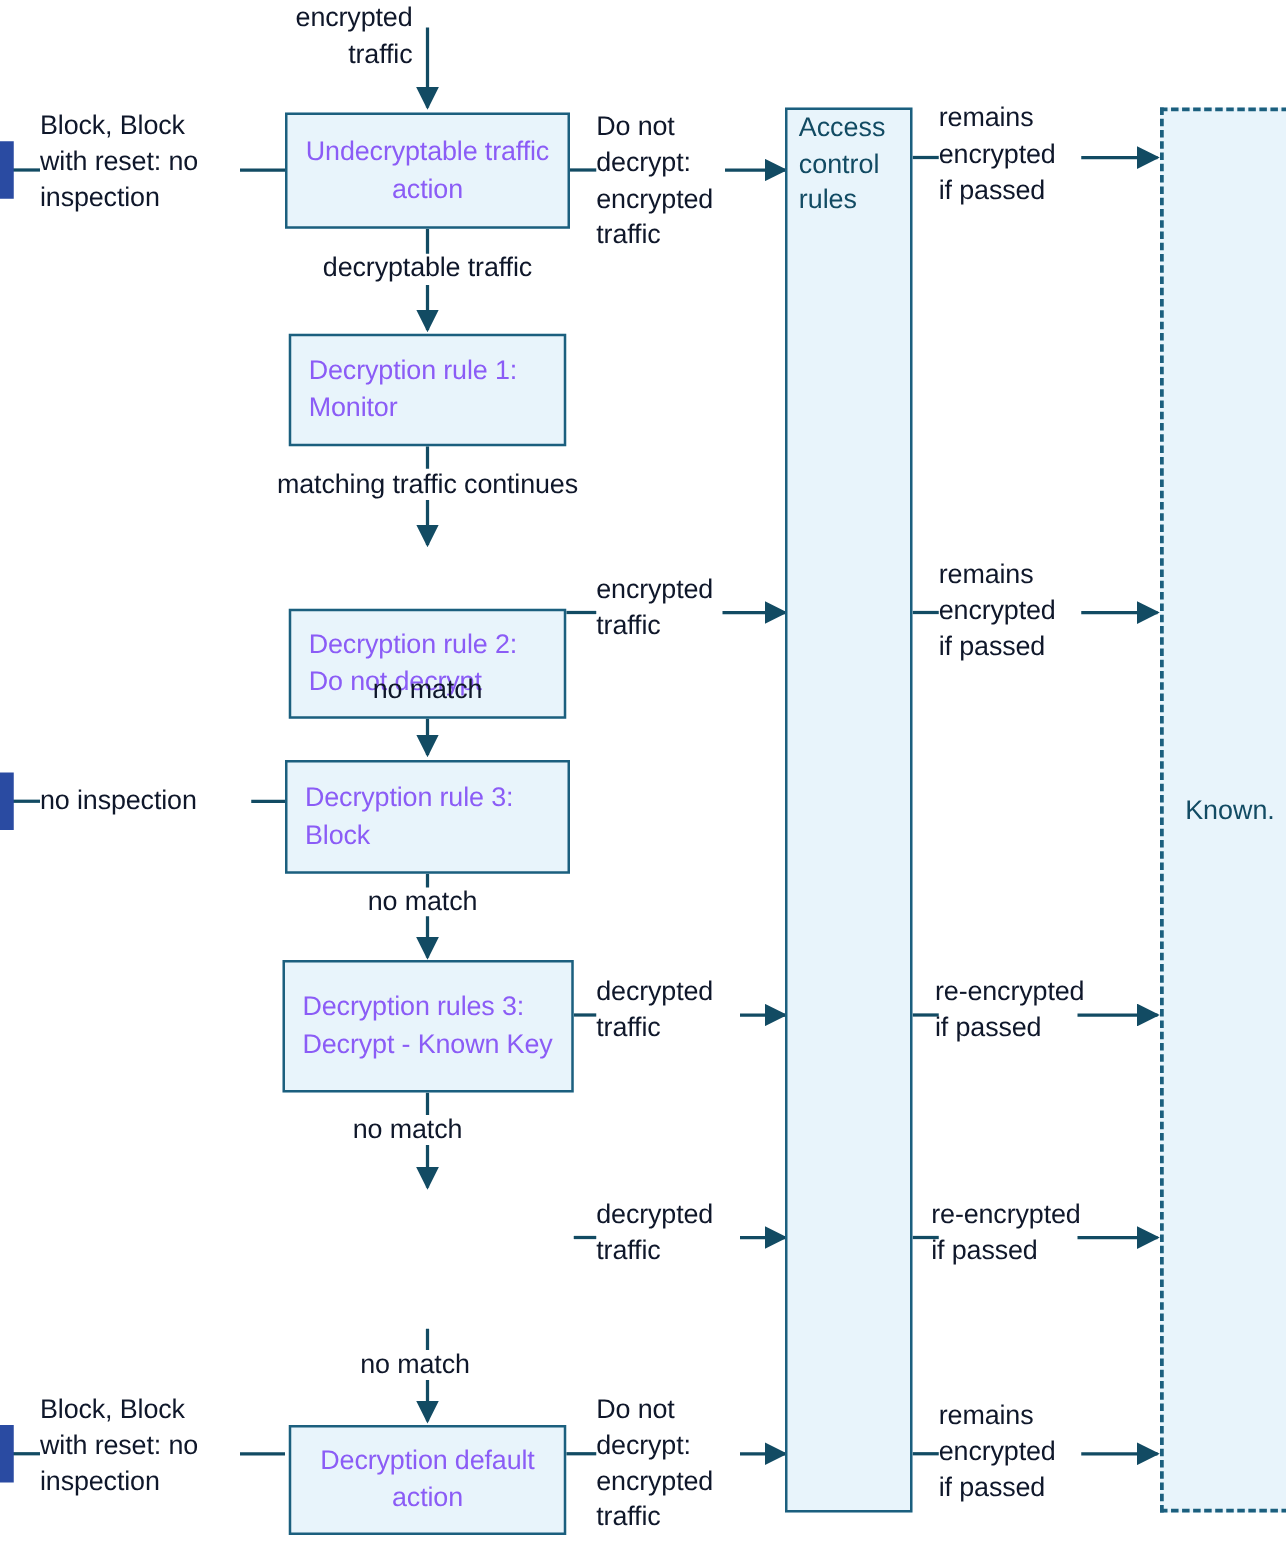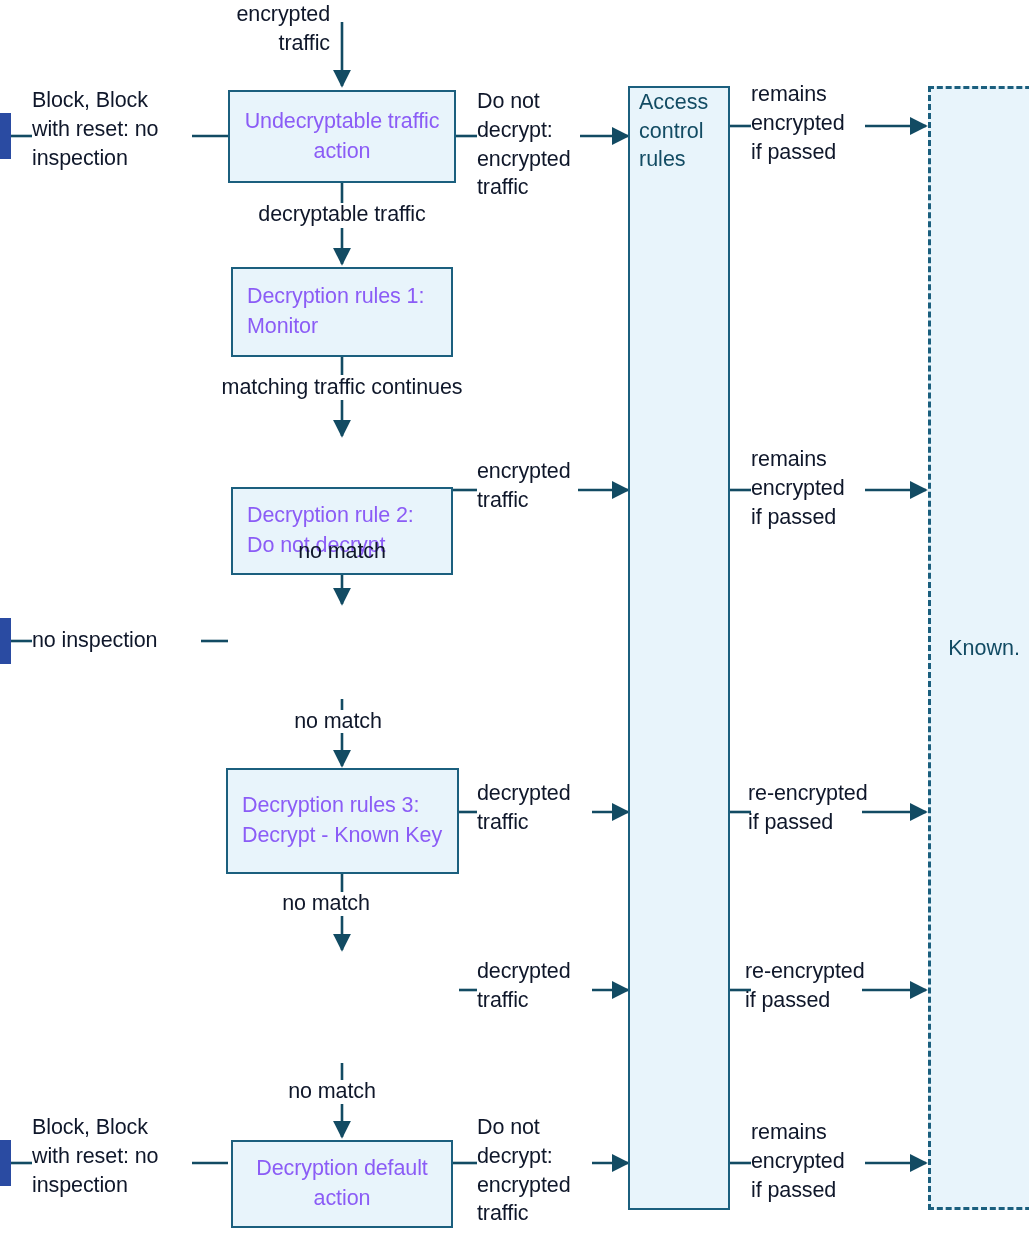--- a/index.html
+++ b/index.html
@@ -163,29 +163,33 @@
 
   <div class="lbl r" style="left:178px; top:0px; width:152px;">encrypted
 traffic</div>
 
   <div class="node center" style="left:228px; top:90px; width:228px; height:93px;">
     <span class="txt">Undecryptable
 traffic action</span>
   </div>
 
   <div class="node left" style="left:231px; top:267px; width:222px; height:90px;">
-    <span class="txt">Decryption rules
+    <span class="txt">Decryption rule
 1: Monitor</span>
   </div>
 
   <div class="node left" style="left:231px; top:439px; width:222px; height:88px;margin-top:48px;">
     <span class="txt">Decryption rule 2:
 Do not decrypt</span>
   </div>
 
+  <div class="node left" style="left:228px; top:608px; width:228px; height:91px;">
+    <span class="txt">Decryption rule
+3: Block</span>
+  </div>
 
   <div class="node left" style="left:226px; top:768px; width:233px; height:106px;">
     <span class="txt">Decryption rules 3:
 Decrypt - Known
 Key</span>
   </div>
 
 
   <div class="node center" style="left:231px; top:1140px; width:222px; height:88px;">
     <span class="txt">Decryption

